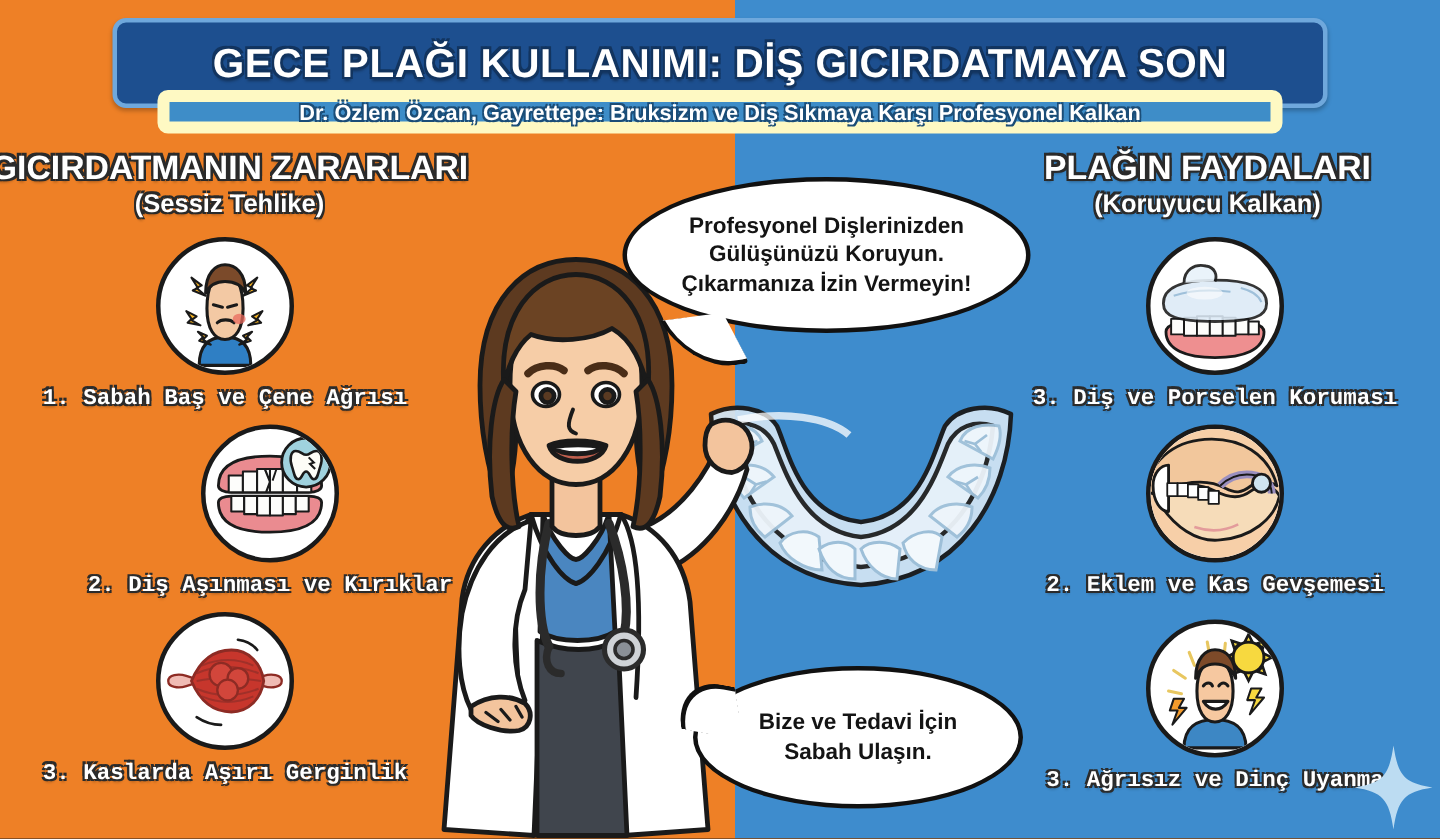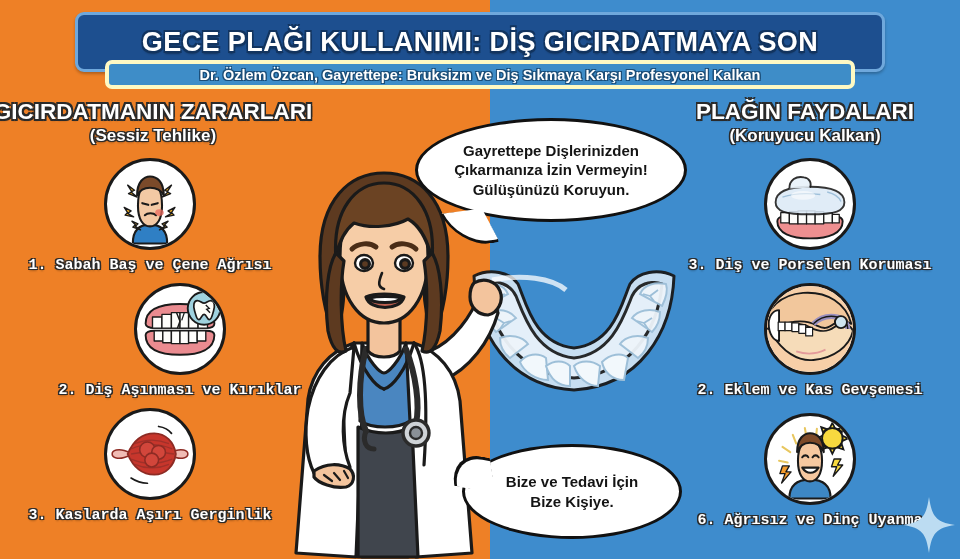--- a/index.html
+++ b/index.html
@@ -19,22 +19,22 @@
     background:#1d4f8f;border:3px solid #6fa8dc;border-radius:9px;
     display:flex;align-items:center;justify-content:center;
     box-shadow:0 2px 3px rgba(0,0,0,.25);
   }
   .title-bar .t{
     color:#ffffff;font-size:27px;font-weight:bold;letter-spacing:.4px;white-space:nowrap;
     text-shadow:-1.6px -1.6px 0 #12345f,1.6px -1.6px 0 #12345f,-1.6px 1.6px 0 #12345f,1.6px 1.6px 0 #12345f,0 3px 2px rgba(0,0,0,.35);
   }
   .subtitle-bar{
     position:absolute;left:105px;top:60px;width:750px;height:29px;
-    background:#3e8dc8;border:4px solid #fef9c3;border-radius:7px;
-    display:flex;align-items:center;justify-content:center;
+    background:#3e8dc8;border:8px solid #fef9c3;border-radius:7px;
+    display:flex;justify-content:center;
   }
   .subtitle-bar .s{
     color:#ffffff;font-size:14.5px;font-weight:bold;white-space:nowrap;
     text-shadow:-1.2px -1.2px 0 #1b4d77,1.2px -1.2px 0 #1b4d77,-1.2px 1.2px 0 #1b4d77,1.2px 1.2px 0 #1b4d77;
   }
 
   
   .col-head{position:absolute;text-align:center;width:330px;}
   .col-head .h1{
     font-size:22.5px;font-weight:bold;color:#ffffff;line-height:1.05;white-space:nowrap;
@@ -283,21 +283,21 @@
           <path d="M41 60 C46 68 55 68 60 60 Z" fill="#ffffff"></path>
         </g>
         <g fill="#f39b2c" stroke="#1a1a1a" stroke-width="1.6" stroke-linejoin="round">
           <path d="M18 58 l8 0 -4 7 6 0 -11 13 4 -11 -6 0 z"></path>
         </g>
         <g fill="#f7d93f" stroke="#1a1a1a" stroke-width="1.6" stroke-linejoin="round">
           <path d="M78 50 l8 0 -4 7 6 0 -11 13 4 -11 -6 0 z"></path>
         </g>
       </svg>
     </div>
-    <div class="cap">6. Ağrısız ve Dinç Uyanma</div>
+    <div class="cap">3. Ağrısız ve Dinç Uyanma</div>
   </div>
 
   <div id="guard">
     <svg viewBox="0 0 225 155" width="100%" height="100%">
       <g stroke="#1a1a1a" stroke-width="3" stroke-linejoin="round">
         <path d="M12 18 C14 74 46 128 112 132 C178 128 210 74 212 18 C196 10 176 14 168 26 C160 44 152 86 112 90 C72 86 64 44 56 26 C48 14 28 10 12 18 Z" fill="#cfe3f3" opacity=".95"></path>
         <path d="M24 26 C28 72 56 116 112 120 C168 116 196 72 200 26 C188 22 176 26 170 38 C162 58 150 96 112 100 C74 96 62 58 54 38 C48 26 36 22 24 26 Z" fill="#e7f1fa" opacity=".92"></path>
       </g>
       <g stroke="#9dbfd8" stroke-width="2" fill="#eef5fb" opacity=".95">
         <path d="M20 26 C30 24 42 26 46 36 l-22 12 C20 40 18 32 20 26 Z"></path>
@@ -374,31 +374,31 @@
 
         <path d="M108 132 C116 128 136 128 146 132 C142 146 112 146 108 132 Z" fill="#c0604f"></path>
         <path d="M111 133 C120 131 135 131 143 133 C140 139 114 139 111 133 Z" fill="#ffffff"></path>
       </g>
     </svg>
   </div>
 
   <div class="bubble" id="bubble-top">
     <div class="tail"></div>
     <div class="btxt">
-      <div>Gayrettepe Dişlerinizden</div>
+      <div>Profesyonel Dişlerinizden</div>
+      <div>Gülüşünüzü Koruyun.</div>
       <div>Çıkarmanıza İzin Vermeyin!</div>
-      <div>Gülüşünüzü Koruyun.</div>
     </div>
   </div>
 
   <div class="bubble" id="bubble-bottom">
     <div class="tail"></div>
     <div class="btxt">
       <div>Bize ve Tedavi İçin</div>
-      <div>Bize Kişiye.</div>
+      <div>Sabah Ulaşın.</div>
     </div>
   </div>
 
   <div id="sparkle">
     <svg viewBox="0 0 52 56" width="100%" height="100%">
       <path d="M26 0 C29 20 33 25 52 28 C33 31 29 36 26 56 C23 36 19 31 0 28 C19 25 23 20 26 0 Z" fill="#bcdcf2"></path>
     </svg>
   </div>
 
 </div>

